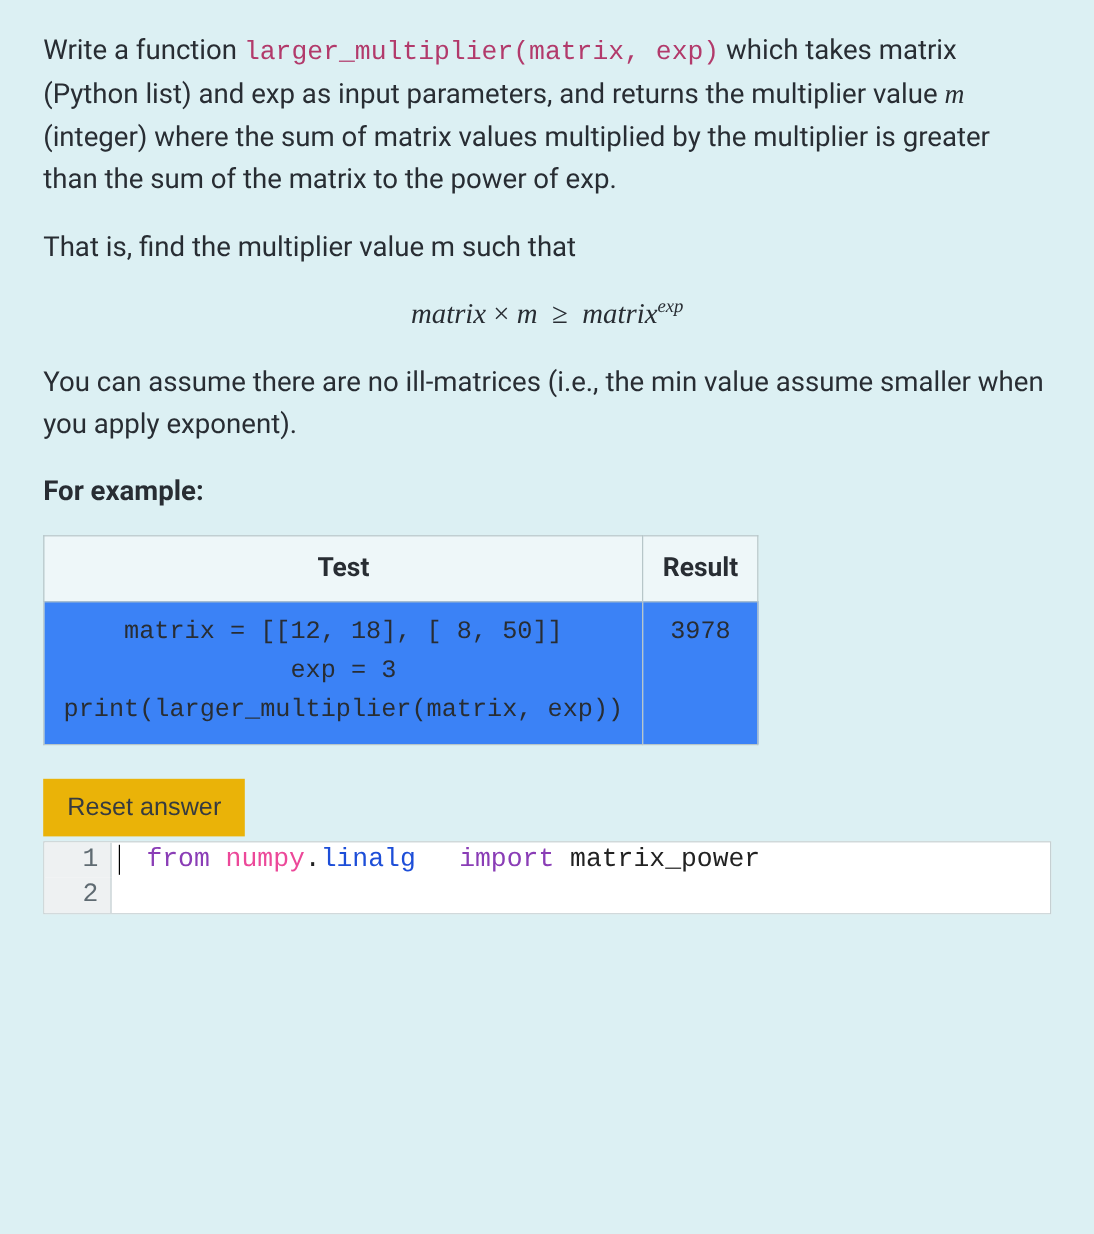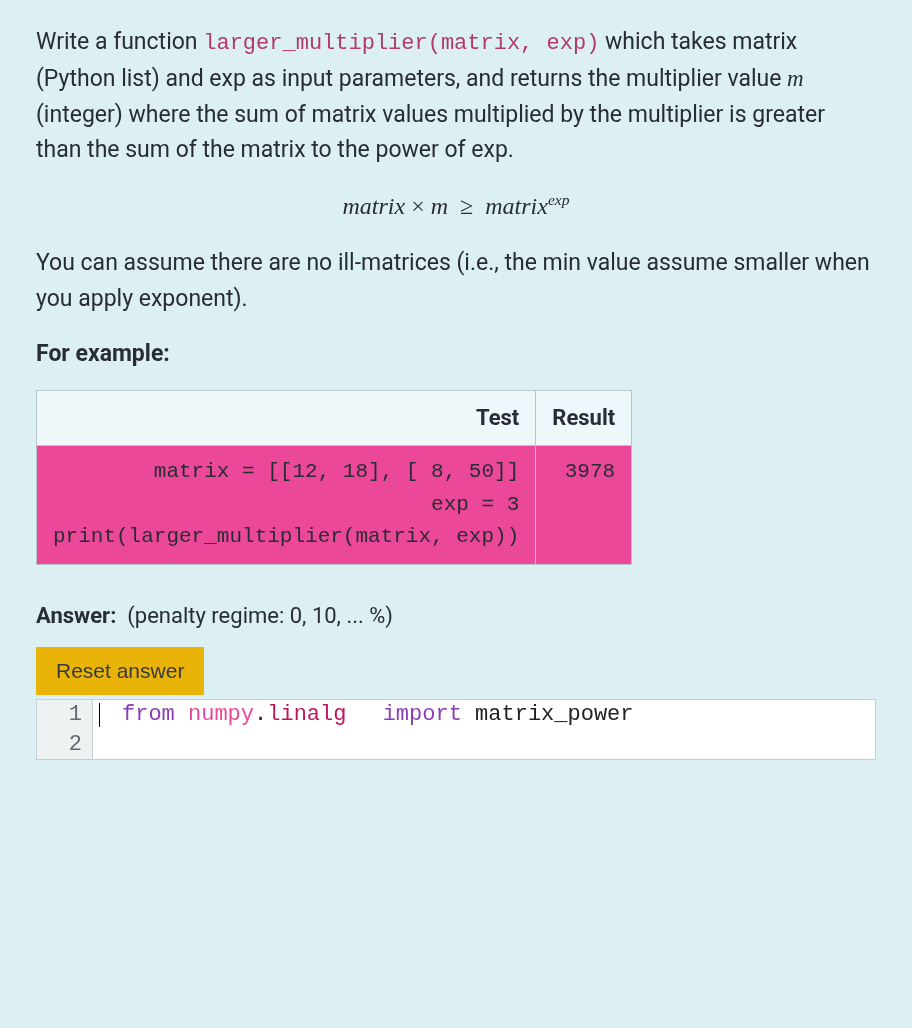--- a/index.html
+++ b/index.html
@@ -33,33 +33,33 @@
   .math-block .ge { font-style: normal; }
   .math-block sup { font-size: 0.65em; font-style: italic; }
   .example-heading { font-weight: 700; margin: 18px 0 18px 0; }
   table.example {
     border-collapse: collapse;
     margin: 0 0 28px 0;
   }
   table.example th, table.example td {
     border: 1px solid #b7c6c9;
     padding: 10px 16px;
-    text-align: right;
+    text-align: center;
     vertical-align: top;
   }
   table.example th {
     background: #eef7f9;
     font-weight: 700;
     font-size: 22px;
   }
   table.example td {
     font-family: "SFMono-Regular", Consolas, "Liberation Mono", Menlo, monospace;
     font-size: 21px;
     white-space: pre;
-    background: #ec4899;
+    background: #3b82f6;
   }
   .answer-line {
     margin: 34px 0 14px 0;
     font-size: 22px;
   }
   .answer-line .label { font-weight: 700; }
   .reset-btn {
     background: #eab308;
     border: none;
     padding: 12px 20px;
@@ -99,33 +99,34 @@
   .caret {
     display: inline-block;
     width: 1px;
     height: 1.1em;
     background: #000;
     vertical-align: text-bottom;
     margin-right: -1px;
   }
   .tok-kw { color: #8a3db6; padding-left: 23px; }
   .tok-mod { color: #ec4899; }
-  .tok-sub { color: #be185d; }
+  .tok-sub { color: #1d4ed8; }
   .tok-plain { color: #222; }
   .m-italic { font-style: italic; font-family: Georgia, "Times New Roman", serif; }
 </style>
 </head>
 <body>
 
 <div class="page">
 
   <p>
     <span>Write a function </span><span class="code-inline">larger_multiplier(matrix, exp)</span><span> which takes matrix (Python list) and exp as input parameters, and returns the multiplier value </span><span class="m-italic">m</span><span> (integer) where the sum of matrix values multiplied by the multiplier is greater than the sum of the matrix to the power of exp.</span>
   </p>
 
+  <p>That is, find the multiplier value m such that</p>
 
   <div class="math-block">
     <span>matrix</span>
     <span class="times">×</span>
     <span>m</span>
     &nbsp;<span class="ge">≥</span>&nbsp;
     <span>matrix</span><sup>exp</sup>
   </div>
 
   <p>You can assume there are no ill-matrices (i.e., the min value assume smaller when you apply exponent).</p>
@@ -142,24 +143,20 @@
     <tbody>
       <tr>
         <td>matrix = [[12, 18], [ 8, 50]]
 exp = 3
 print(larger_multiplier(matrix, exp))</td>
         <td>3978</td>
       </tr>
     </tbody>
   </table>
 
-  <div class="answer-line">
-    <span class="label">Answer:</span>
-    &nbsp;<span>(penalty regime: 0, 10, ... %)</span>
-  </div>
 
   <button class="reset-btn">Reset answer</button>
 
   <div class="editor" id="code-editor">
       <div class="editor-row">
         <div class="gutter">1</div>
         <div class="code-cell"><span class="caret"></span><span class="tok-kw">from</span><span class="tok-plain"> </span><span class="tok-mod">numpy</span><span class="tok-plain">.</span><span class="tok-sub">linalg</span><span class="tok-plain"> </span><span class="tok-kw">import</span><span class="tok-plain"> matrix_power</span></div>
       </div>
       <div class="editor-row">
         <div class="gutter">2</div>

